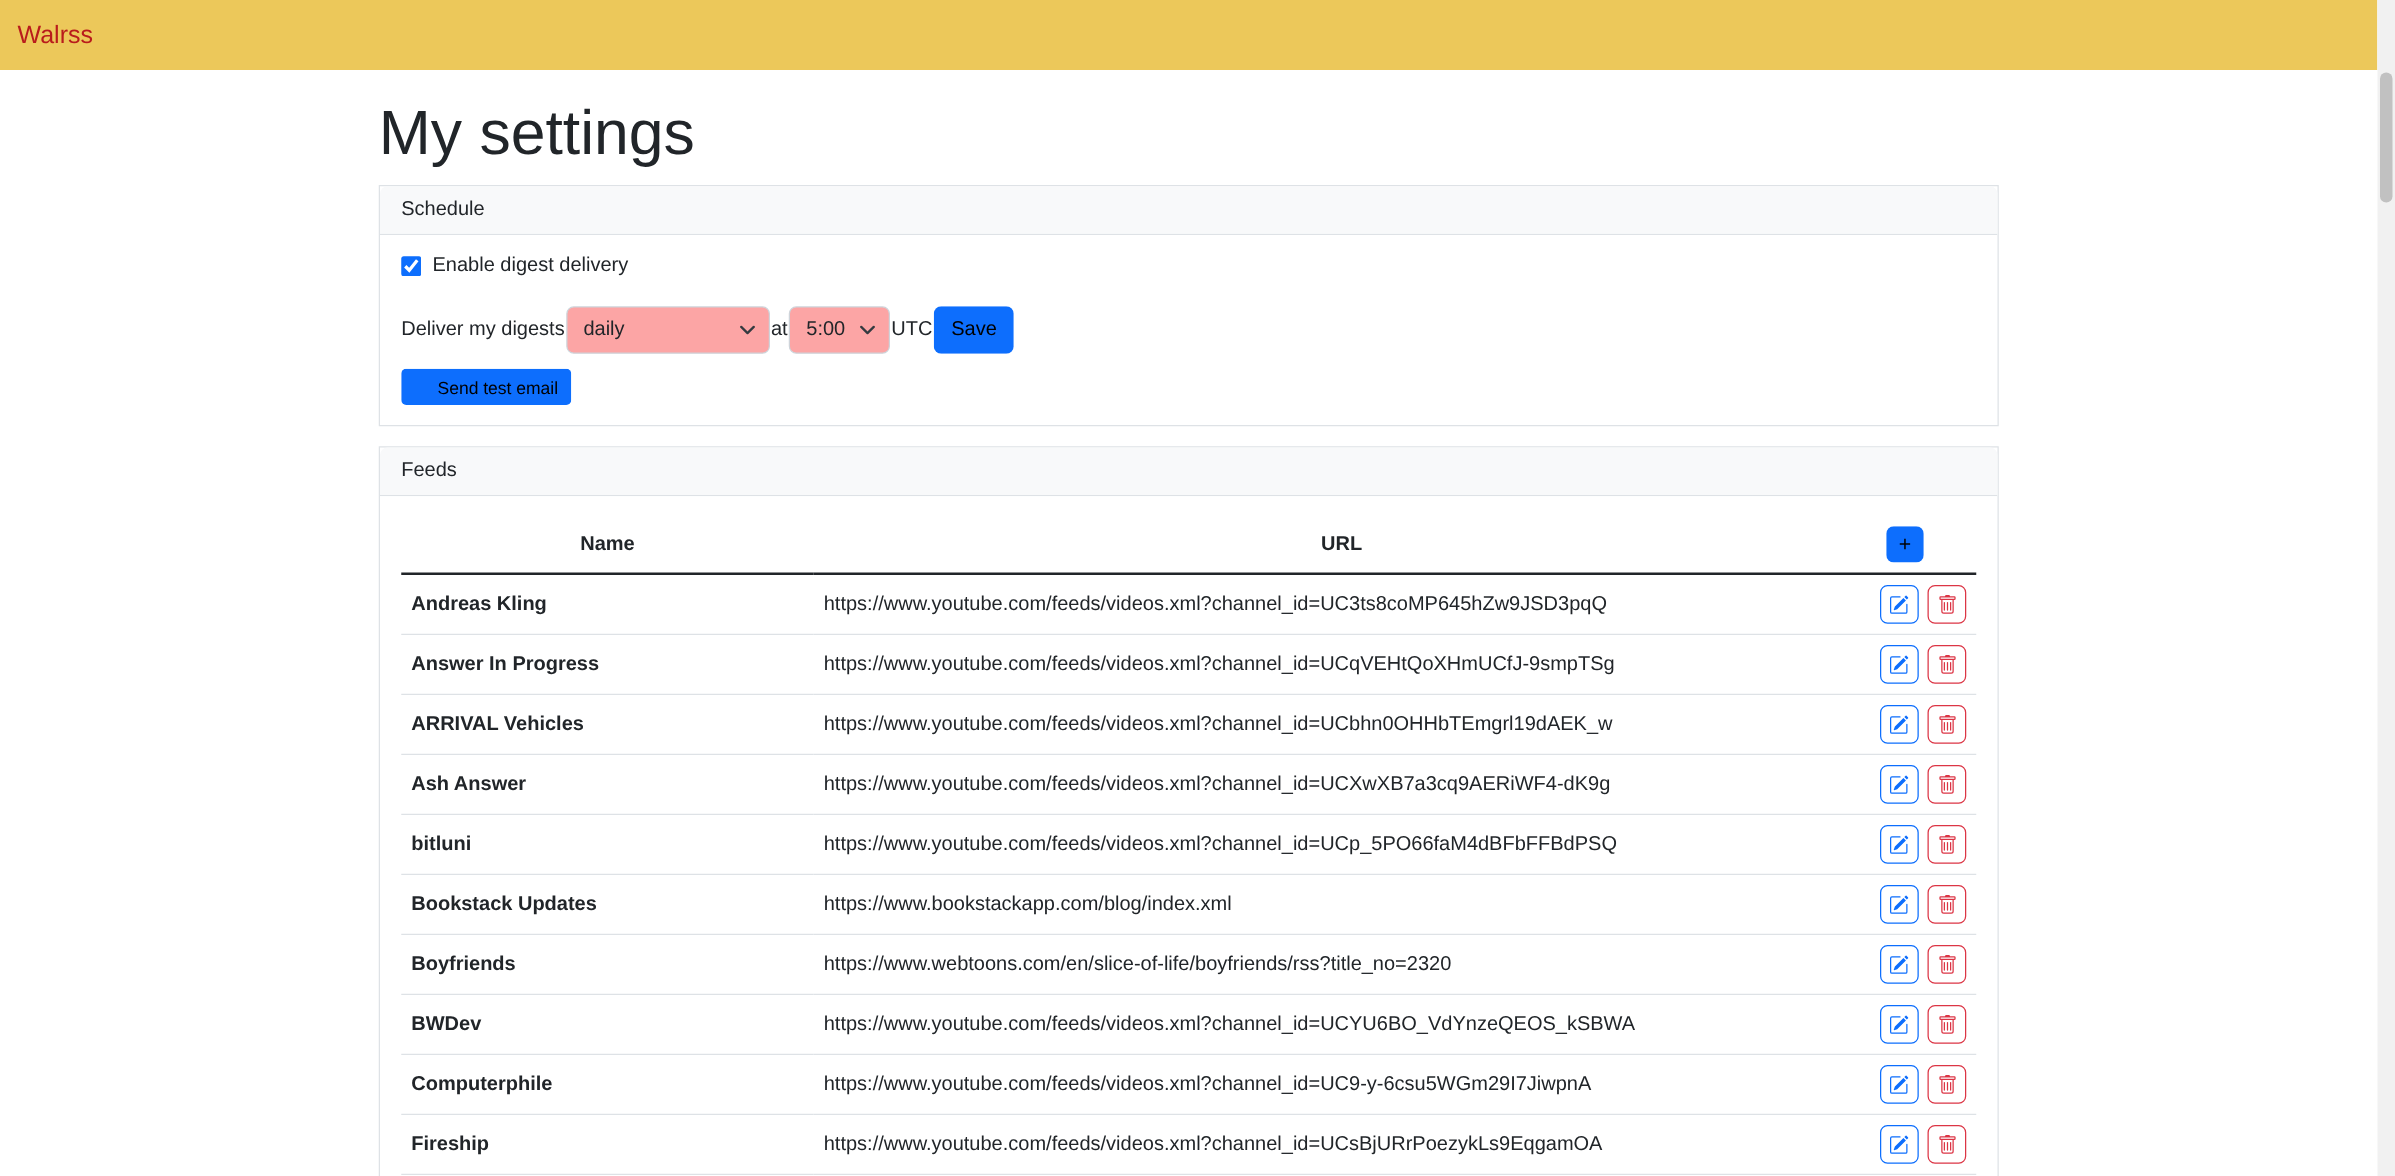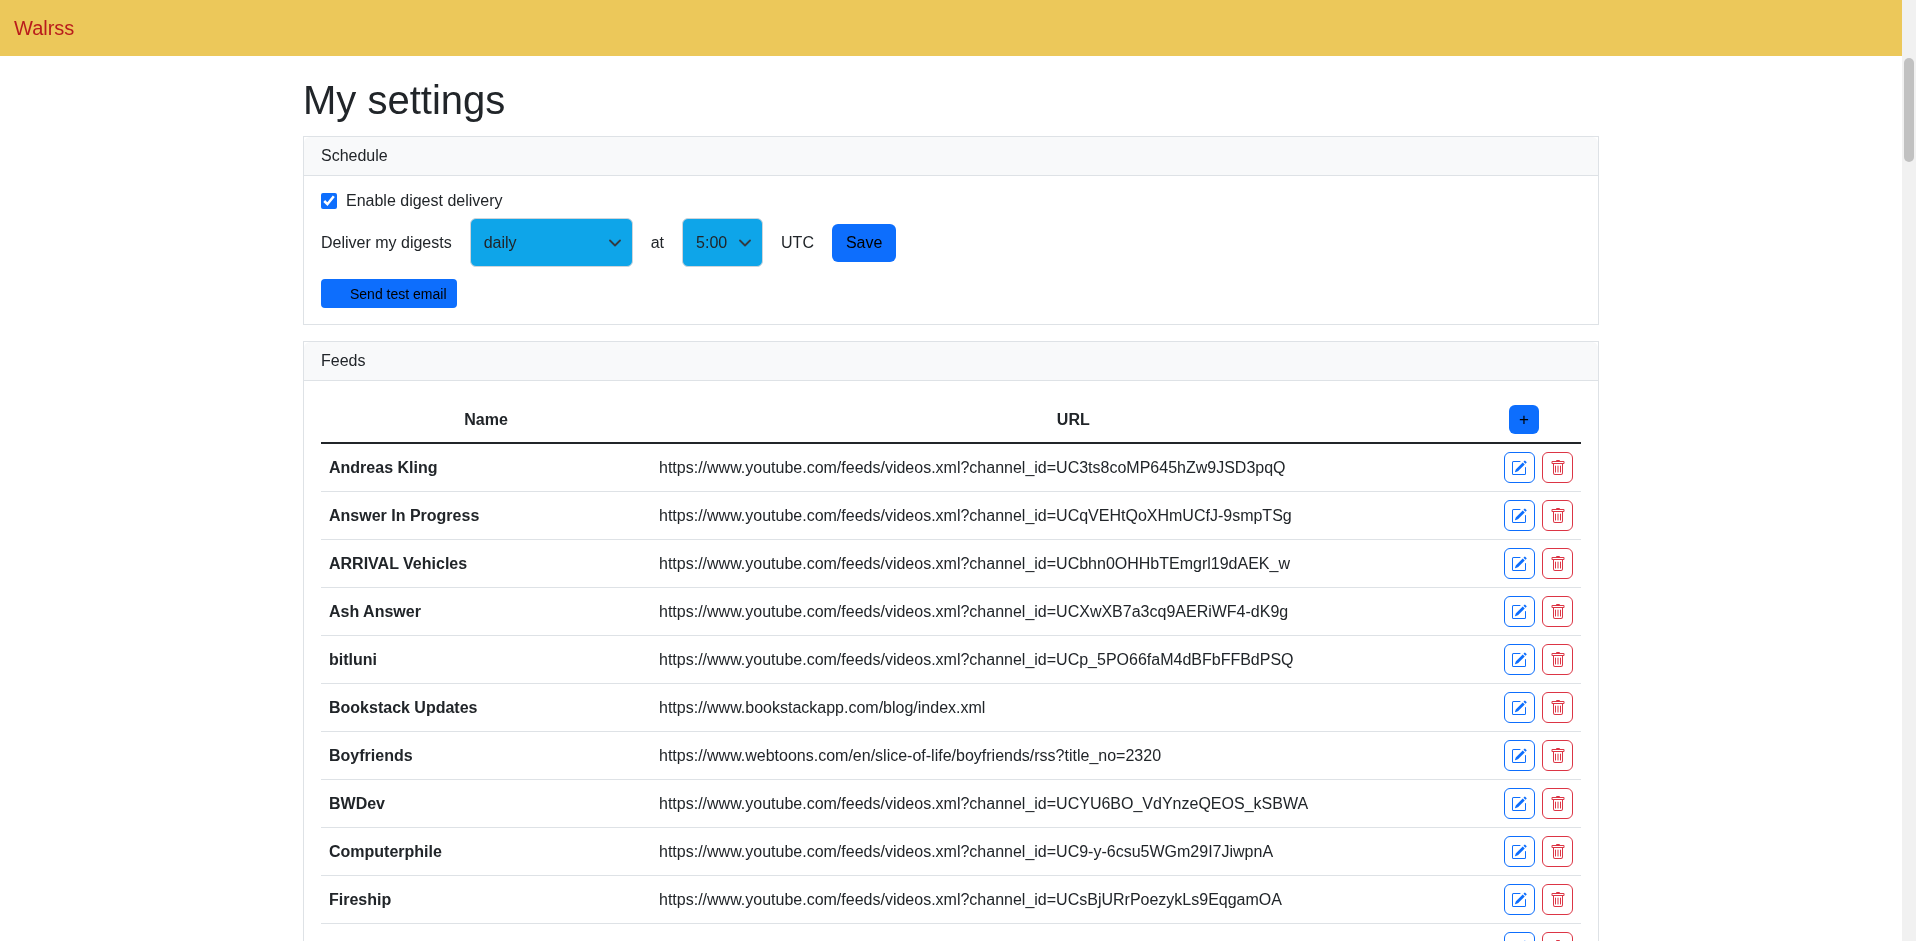--- a/index.html
+++ b/index.html
@@ -13,39 +13,39 @@
   .app { position: absolute; left: 0; top: 0; width: 1902px; height: 941px; overflow: hidden; }
 
   .navbar {
     height: 56px; background: var(--navbar-bg, #ecc85a);
     display: flex; align-items: center; padding: 0 14px;
   }
   .brand { font-size: 20px; color: #b91c1c; text-decoration: none; cursor: pointer; }
 
   .container { width: 1296px; margin: 0 auto; }
 
-  h1.page-title { font-size: 40px; font-weight: 500; line-height: 1.2; margin: 20px 0 12px; }
+  h1.page-title { font-size: 50px; font-weight: 500; line-height: 1.2; margin: 20px 0 12px; }
 
   .card { border: 1px solid #dee2e6; border-radius: 0; background: #fff; }
   .card-header {
     background: #f8f9fa; border-bottom: 1px solid #dee2e6;
     padding: 10px 17px; border-radius: 6px 6px 0 0; font-size: 16px;
   }
   .card-body { padding: 16px 17px; }
   .feeds-card { margin-top: 16px; }
 
-  .form-check { display: flex; align-items: center; gap: 9px; margin-bottom: 8px; }
+  .form-check { display: flex; align-items: center; gap: 9px; margin-bottom: 23px; }
   .form-check input[type="checkbox"] { width: 16px; height: 16px; margin: 0; accent-color: var(--primary, #0d6efd); cursor: pointer; }
 
-  .controls-row { display: flex; align-items: center; gap: 18px; }
+  .controls-row { display: flex; align-items: center; gap: 1px; }
 
   .select {
     position: relative; display: inline-flex; align-items: center;
-    height: 49px; border: 1px solid #ced4da; border-radius: 6px;
-    background: #0ea5e9; padding: 0 34px 0 13px; cursor: pointer; font-size: 16px;
+    height: 38px; border: 1px solid #ced4da; border-radius: 6px;
+    background: #fca5a5; padding: 0 34px 0 13px; cursor: pointer; font-size: 16px;
   }
   .select.freq { width: 163px; }
   .select.time { width: 81px; }
   .select .chev { position: absolute; right: 11px; top: 50%; transform: translateY(-50%); pointer-events: none; display: flex; }
 
   .btn {
     display: inline-flex; align-items: center; justify-content: center;
     border: 1px solid transparent; border-radius: 6px; cursor: pointer;
     background: var(--primary, #0d6efd); color: #000000; font-size: 16px;
     padding: 6px 13px; height: 38px; font-family: inherit;

